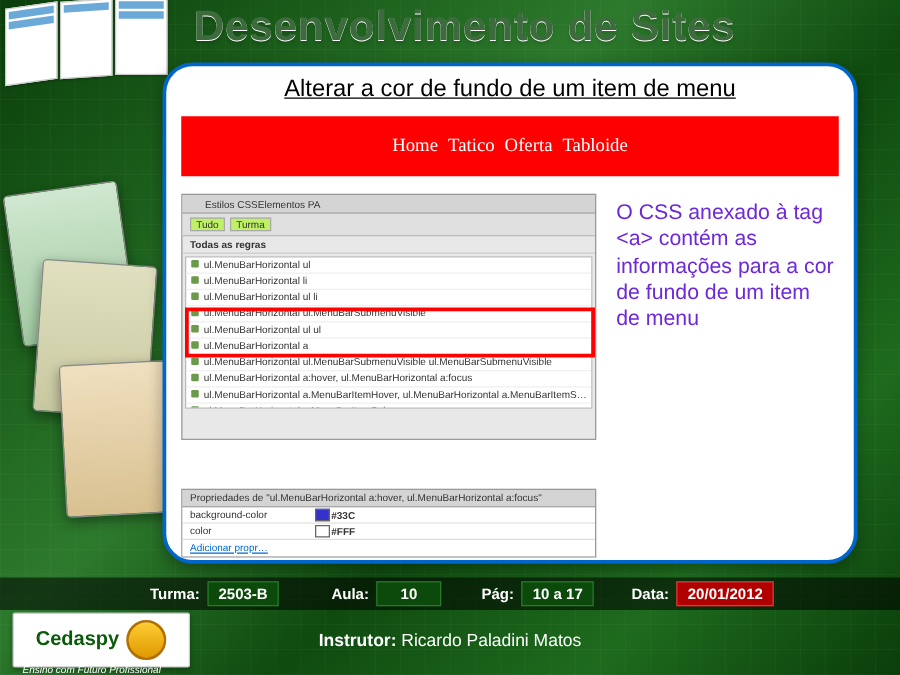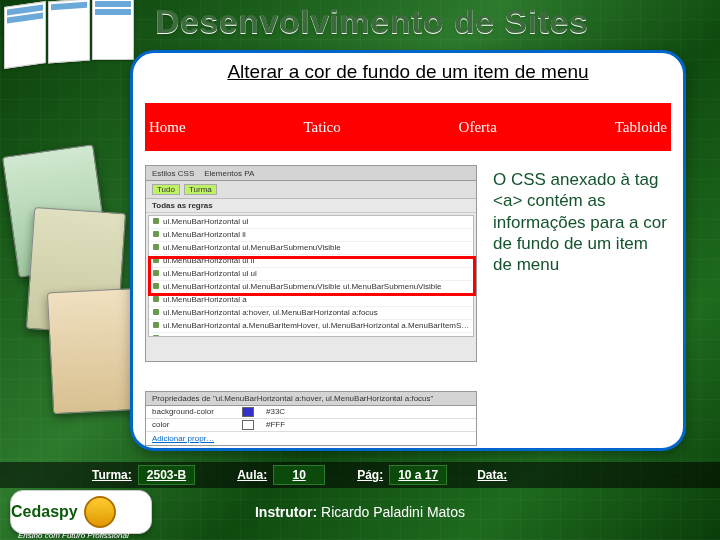--- a/index.html
+++ b/index.html
@@ -86,25 +86,25 @@
     overflow: hidden;
   }
   .subtitle {
     text-align: center;
     font-size: 19px;
     color: #000;
     padding: 8px 10px 4px;
     text-decoration: underline;
   }
   .nav-demo {
-    margin: 16px 12px 0;
+    margin: 6px 12px 0;
     background: #ff0000;
     color: #fff;
     display: flex;
-    justify-content: space-between;
+    justify-content: center;
     align-items: center;
     height: 48px;
     font-family: Georgia, serif;
     font-size: 15px;
   }
   .nav-demo div { padding: 0 4px; }
   .panel-area {
     position: relative;
     margin: 14px 12px 0;
     height: 195px;
@@ -119,22 +119,21 @@
     border: 1px solid #999;
     font-size: 8px;
     color: #333;
   }
   .panel-tabs {
     display: flex;
     background: #d4d4d4;
     border-bottom: 1px solid #999;
     height: 14px;
     align-items: center;
-    padding-left: 6px;
-    gap: 10px;
+    padding-left: 18px;
   }
   .panel-filter {
     display: flex;
     gap: 4px;
     padding: 3px 6px;
     background: #e0e0e0;
     border-bottom: 1px solid #bbb;
   }
   .panel-filter span { background: #bef264; padding: 0 4px; border: 1px solid #aaa; }
   .panel-heading { padding: 2px 6px; font-weight: bold; border-bottom: 1px solid #ccc; }
@@ -174,21 +173,21 @@
     border: 3px solid #ff0000;
     pointer-events: none;
   }
   .explain-box {
     position: absolute;
     right: 0;
     top: 4px;
     width: 178px;
     font-size: 17px;
     line-height: 1.25;
-    color: #14532d;
+    color: #6d28d9;
     background: #fff;
   }
   .props {
     position: absolute;
     left: 12px;
     bottom: 2px;
     width: 330px;
     background: #e8e8e8;
     border: 1px solid #999;
     font-size: 8px;
@@ -198,63 +197,63 @@
     background: #d4d4d4;
     padding: 2px 6px;
     border-bottom: 1px solid #999;
   }
   .props-row {
     display: flex;
     padding: 1px 6px;
     border-bottom: 1px solid #ddd;
     background: #fff;
   }
-  .props-row .k { width: 90px; }
-  .props-row .v { flex: 1; display: flex; align-items: flex-start; gap: 12px; }
+  .props-row .k { width: 100px; }
+  .props-row .v { flex: 1; display: flex; align-items: center; gap: 1px; font-weight: bold; }
   .swatch { width: 10px; height: 8px; border: 1px solid #666; }
   .props-add { color: #0066cc; padding: 2px 6px; text-decoration: underline; background:#fff; }
   .footer-bar {
     position: absolute;
     left: 0;
     right: 0;
     bottom: 52px;
     height: 26px;
     display: flex;
     align-items: center;
     gap: 6px;
-    padding-left: 92px;
+    padding-left: 120px;
     background: rgba(0,0,0,0.55);
     color: #fff;
     font-size: 12px;
     font-weight: bold;
-    text-decoration: underline;
   }
   .footer-bar .label { color: #fff; }
   .chip {
     background: #0b4a0b;
     border: 1px solid #2a7a2a;
     padding: 2px 8px;
     font-size: 12px;
     font-weight: bold;
     color: #fff;
     min-width: 34px;
     text-align: center;
   }
   .chip.red { background: #b00000; border-color: #d04040; }
   .logo {
     position: absolute;
     left: 10px;
     bottom: 6px;
     width: 140px;
     height: 42px;
     background: #fff;
-    border-radius: 13px;
+    border-radius: 2px;
     border: 1px solid #ccc;
     display: flex;
     align-items: center;
+    justify-content: center;
     font-size: 16px;
     font-weight: bold;
     color: #0a5a0a;
     box-shadow: 0 2px 4px rgba(0,0,0,0.3);
   }
   .logo .cap {
     width: 28px;
     height: 28px;
     background: linear-gradient(#ffcc33, #e09900);
     border-radius: 50%;
@@ -325,25 +324,25 @@
           <span>Elementos PA</span>
         </div>
         <div class="panel-filter">
           <span>Tudo</span>
           <span>Turma</span>
         </div>
         <div class="panel-heading">Todas as regras</div>
         <div class="rules-list">
           <div class="rule-row">ul.MenuBarHorizontal ul</div>
           <div class="rule-row">ul.MenuBarHorizontal li</div>
+          <div class="rule-row">ul.MenuBarHorizontal ul li</div>
           <div class="rule-row">ul.MenuBarHorizontal ul.MenuBarSubmenuVisible</div>
-          <div class="rule-row">ul.MenuBarHorizontal ul li</div>
           <div class="rule-row">ul.MenuBarHorizontal ul ul</div>
+          <div class="rule-row">ul.MenuBarHorizontal a</div>
           <div class="rule-row">ul.MenuBarHorizontal ul.MenuBarSubmenuVisible ul.MenuBarSubmenuVisible</div>
-          <div class="rule-row">ul.MenuBarHorizontal a</div>
           <div class="rule-row">ul.MenuBarHorizontal a:hover, ul.MenuBarHorizontal a:focus</div>
           <div class="rule-row">ul.MenuBarHorizontal a.MenuBarItemHover, ul.MenuBarHorizontal a.MenuBarItemSub…</div>
           <div class="rule-row">ul.MenuBarHorizontal a.MenuBarItemSubmenu</div>
 
         </div>
         <div class="red-frame"></div>
       </div>
 
       <div class="explain-box">O CSS anexado à tag &lt;a&gt; contém as informações para a cor de fundo de um item de menu</div>
     </div>
@@ -372,20 +371,21 @@
     <span class="label">Turma:</span>
     <span class="chip">2503-B</span>
     <span style="width:30px"></span>
     <span class="label">Aula:</span>
     <span class="chip">10</span>
     <span style="width:20px"></span>
     <span class="label">Pág:</span>
     <span class="chip">10 a 17</span>
     <span style="width:18px"></span>
     <span class="label">Data:</span>
+    <span class="chip red">20/01/2012</span>
   </div>
 
   <div class="logo">
     <span>Cedaspy</span>
     <div class="cap"></div>
   </div>
   <div class="logo-tag">Ensino com Futuro Profissional</div>
 
   <div class="instructor">
     <b>Instrutor:</b>

